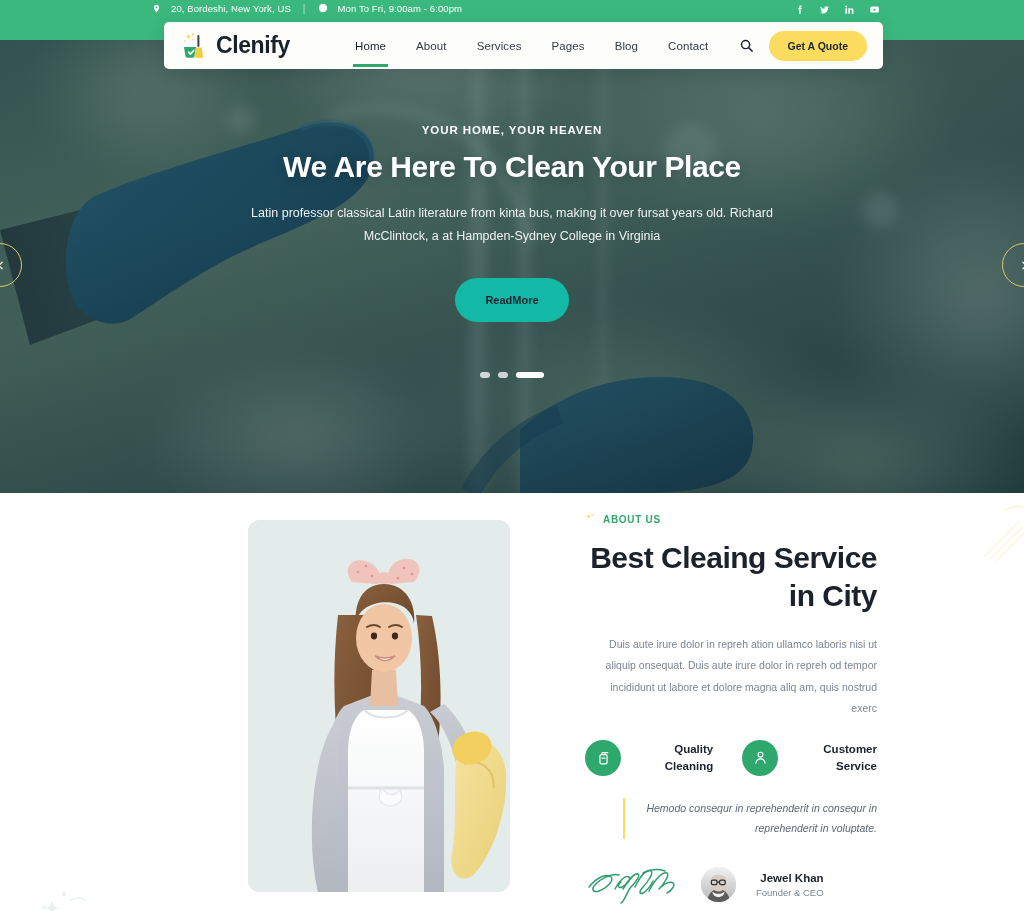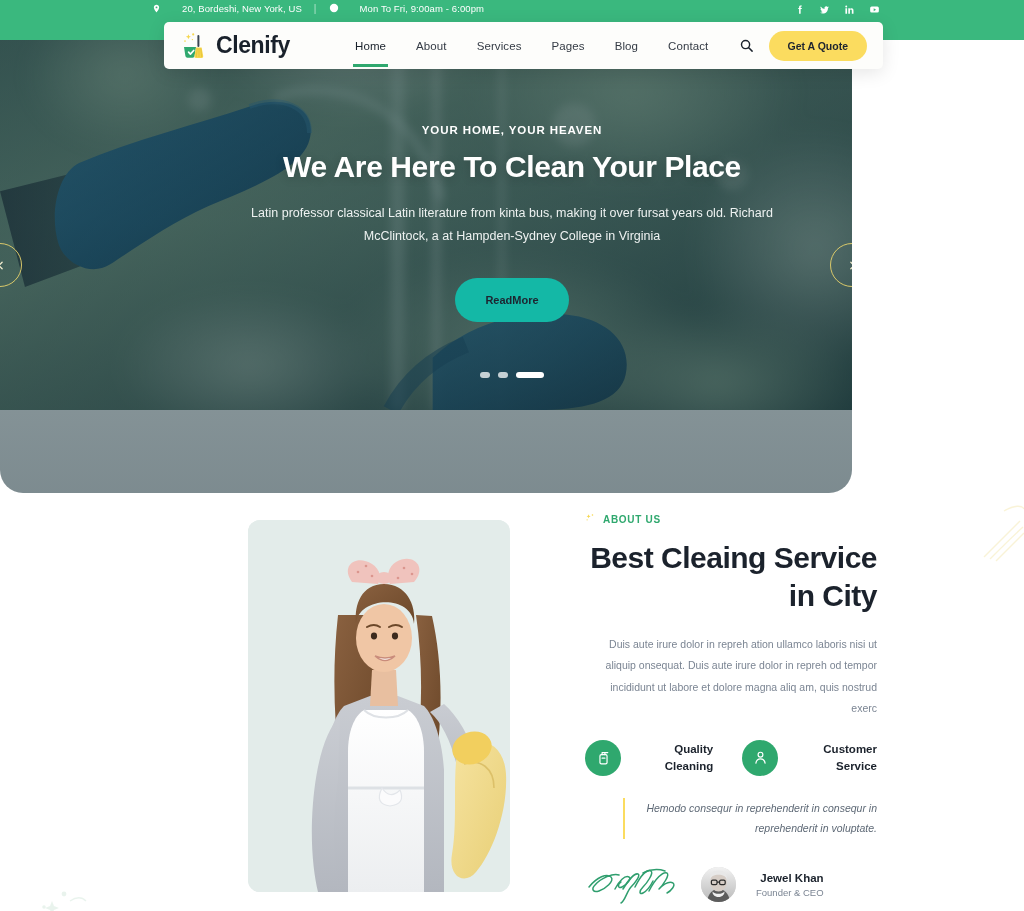--- a/index.html
+++ b/index.html
@@ -12,21 +12,21 @@
   .page { position: relative; width: 1024px; height: 911px; overflow: hidden; }
 
   
   .topbar {
     position: absolute; top: 0; left: 0; width: 1024px; height: 40px;
     background: #3ab87e;
     display: flex; align-items: flex-start; padding: 3px 144px 0 152px;
     color: #ffffff;
   }
   .tb-left { display: flex; align-items: center; gap: 10px; font-size: 9.5px; letter-spacing: .1px; }
-  .tb-item { display: flex; align-items: flex-start; gap: 21px; white-space: nowrap; }
+  .tb-item { display: flex; align-items: flex-start; gap: 10px; white-space: nowrap; }
   .tb-sep { opacity: .6; font-size: 10px; padding: 0 2px; }
   .tb-right { margin-left: auto; display: flex; align-items: center; gap: 14px; padding-top: 1px; }
   .soc { width: 11px; height: 11px; display: inline-flex; align-items: center; justify-content: center; color: #fff; }
   .soc svg { display: block; }
   .pin svg, .clock svg { display: block; }
 
   
   .nav {
     position: absolute; top: 22px; left: 164px; width: 719px; height: 47px;
     background: #fdfdfb; border-radius: 5px;
@@ -50,23 +50,22 @@
   .nav-right { margin-left: auto; display: flex; align-items: center; gap: 14px; }
   .search-btn { width: 17px; height: 17px; color: #19212b; display: flex; align-items: center; justify-content: center; background: none; border: none; cursor: pointer; }
   .quote-btn {
     background: #fbdc5f; color: #1d2430; border: none; border-radius: 20px;
     font-size: 10.5px; font-weight: 600; padding: 9px 19px; cursor: pointer;
     font-family: "Liberation Sans", sans-serif; white-space: nowrap;
   }
 
   
   .hero {
-    position: absolute; top: 0; left: 0; width: 852px; height: 493px;
+    position: absolute; top: 0; left: 0; width: 1024px; height: 493px;
     overflow: hidden;
-    border-radius: 23px;
   }
   .hero-bg { position: absolute; inset: 0; }
   .hero-photo { position: absolute; inset: 0; }
   .hero-overlay {
     position: absolute; inset: 0;
     background: linear-gradient(180deg, rgba(21,48,56,.50) 0%, rgba(22,52,60,.46) 45%, rgba(18,44,52,.55) 100%);
   }
   .hero-content {
     position: absolute; top: 0; left: 0; width: 1024px; height: 493px;
     display: flex; flex-direction: column; align-items: center;

